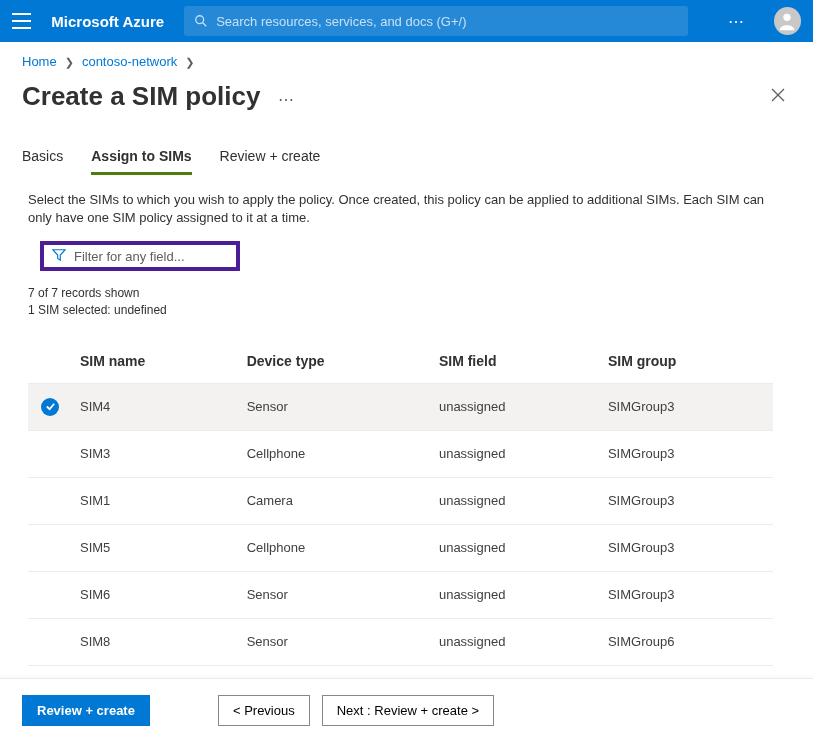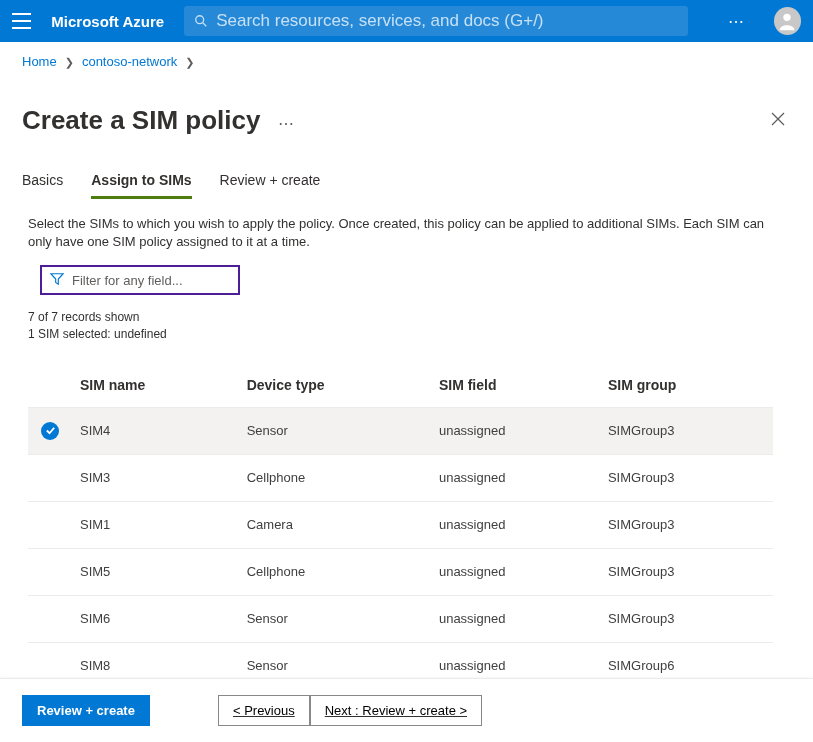--- a/index.html
+++ b/index.html
@@ -55,21 +55,21 @@
     }
     .searchbox .search-icon {
       margin-right: 8px;
       display: flex;
       align-items: center;
     }
     .searchbox input {
       background: transparent;
       border: none;
       outline: none;
-      font-size: 17px;
+      font-size: 13px;
       color: #ffffff;
       width: 100%;
     }
     .searchbox input::placeholder { color: #c7e0f4; }
     .topbar-spacer { flex: 1; }
     .more-dots { color: #fff; cursor: pointer; font-size: 16px; letter-spacing: 2px; margin-right: 8px;}
     .avatar {
       width: 28px;
       height: 28px;
       border-radius: 50%;
@@ -96,21 +96,20 @@
     .breadcrumb .chev {
       color: #605e5c;
       font-size: 11px;
     }
     
     .page-head {
       display: flex;
       align-items: center;
       justify-content: space-between;
       padding: 4px 22px 0 22px;
-      margin-top: 24px;
     }
     .page-title {
       font-size: 26px;
       font-weight: 600;
       color: #323130;
     }
     .title-dots { color: #605e5c; margin-left: 14px; font-size: 16px;}
     .close-x {
       cursor: pointer;
       font-size: 16px;
@@ -137,21 +136,21 @@
     
     .desc {
       padding: 16px 28px 0 28px;
       font-size: 13px;
       color: #323130;
       line-height: 1.4;
     }
     
     .filterwrap { padding: 14px 40px 0 40px; }
     .filterbox {
-      border: 2px solid #4c1d95;
+      border: 4px solid #4c1d95;
       height: 30px;
       width: 200px;
       display: flex;
       align-items: center;
       padding: 3px 8px;
       gap: 8px;
     }
     .filterbox svg { width: 14px; height: 14px; }
     .filterbox input {
       border: none;
@@ -225,21 +224,21 @@
       background: #fff;
       cursor: pointer;
       font-family: inherit;
     }
     .btn.primary {
       background: #0078d4;
       color: #fff;
       border-color: #0078d4;
       font-weight: 600;
     }
-    .footer .secondary-group { display:flex;  text-decoration: underline;}
+    .footer .secondary-group { display:flex; gap: 12px;}
   </style>
 </head>
 <body>
 
 <div class="topbar">
   <div class="hamburger">
     <span></span>
       <span></span>
       <span></span>
   </div>

